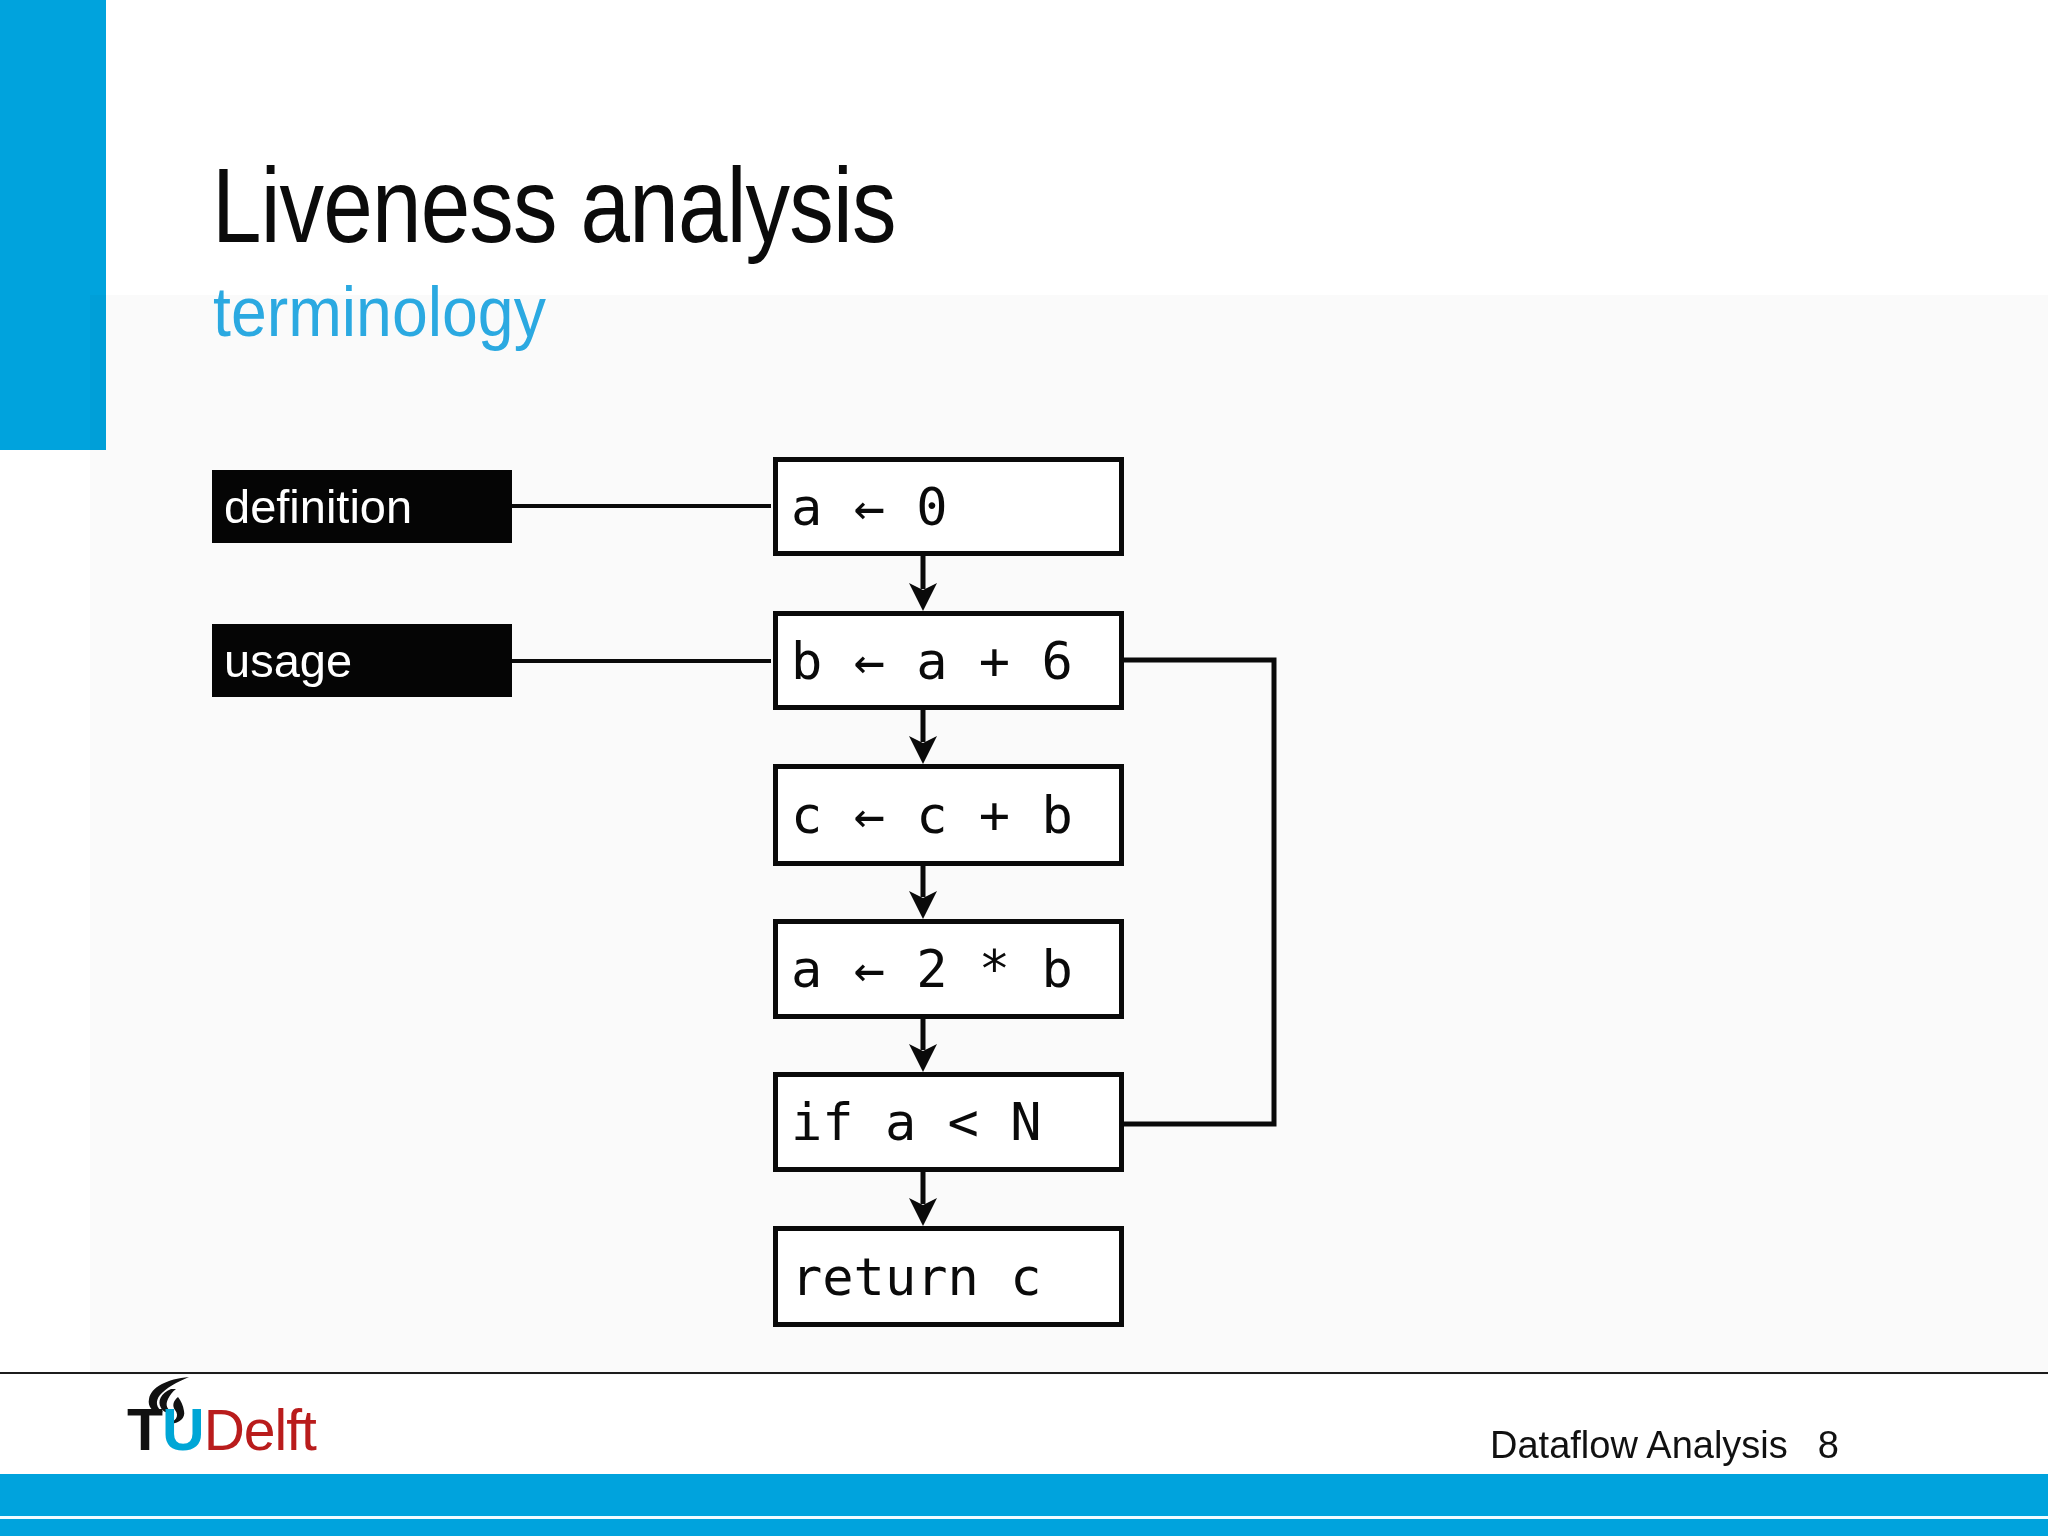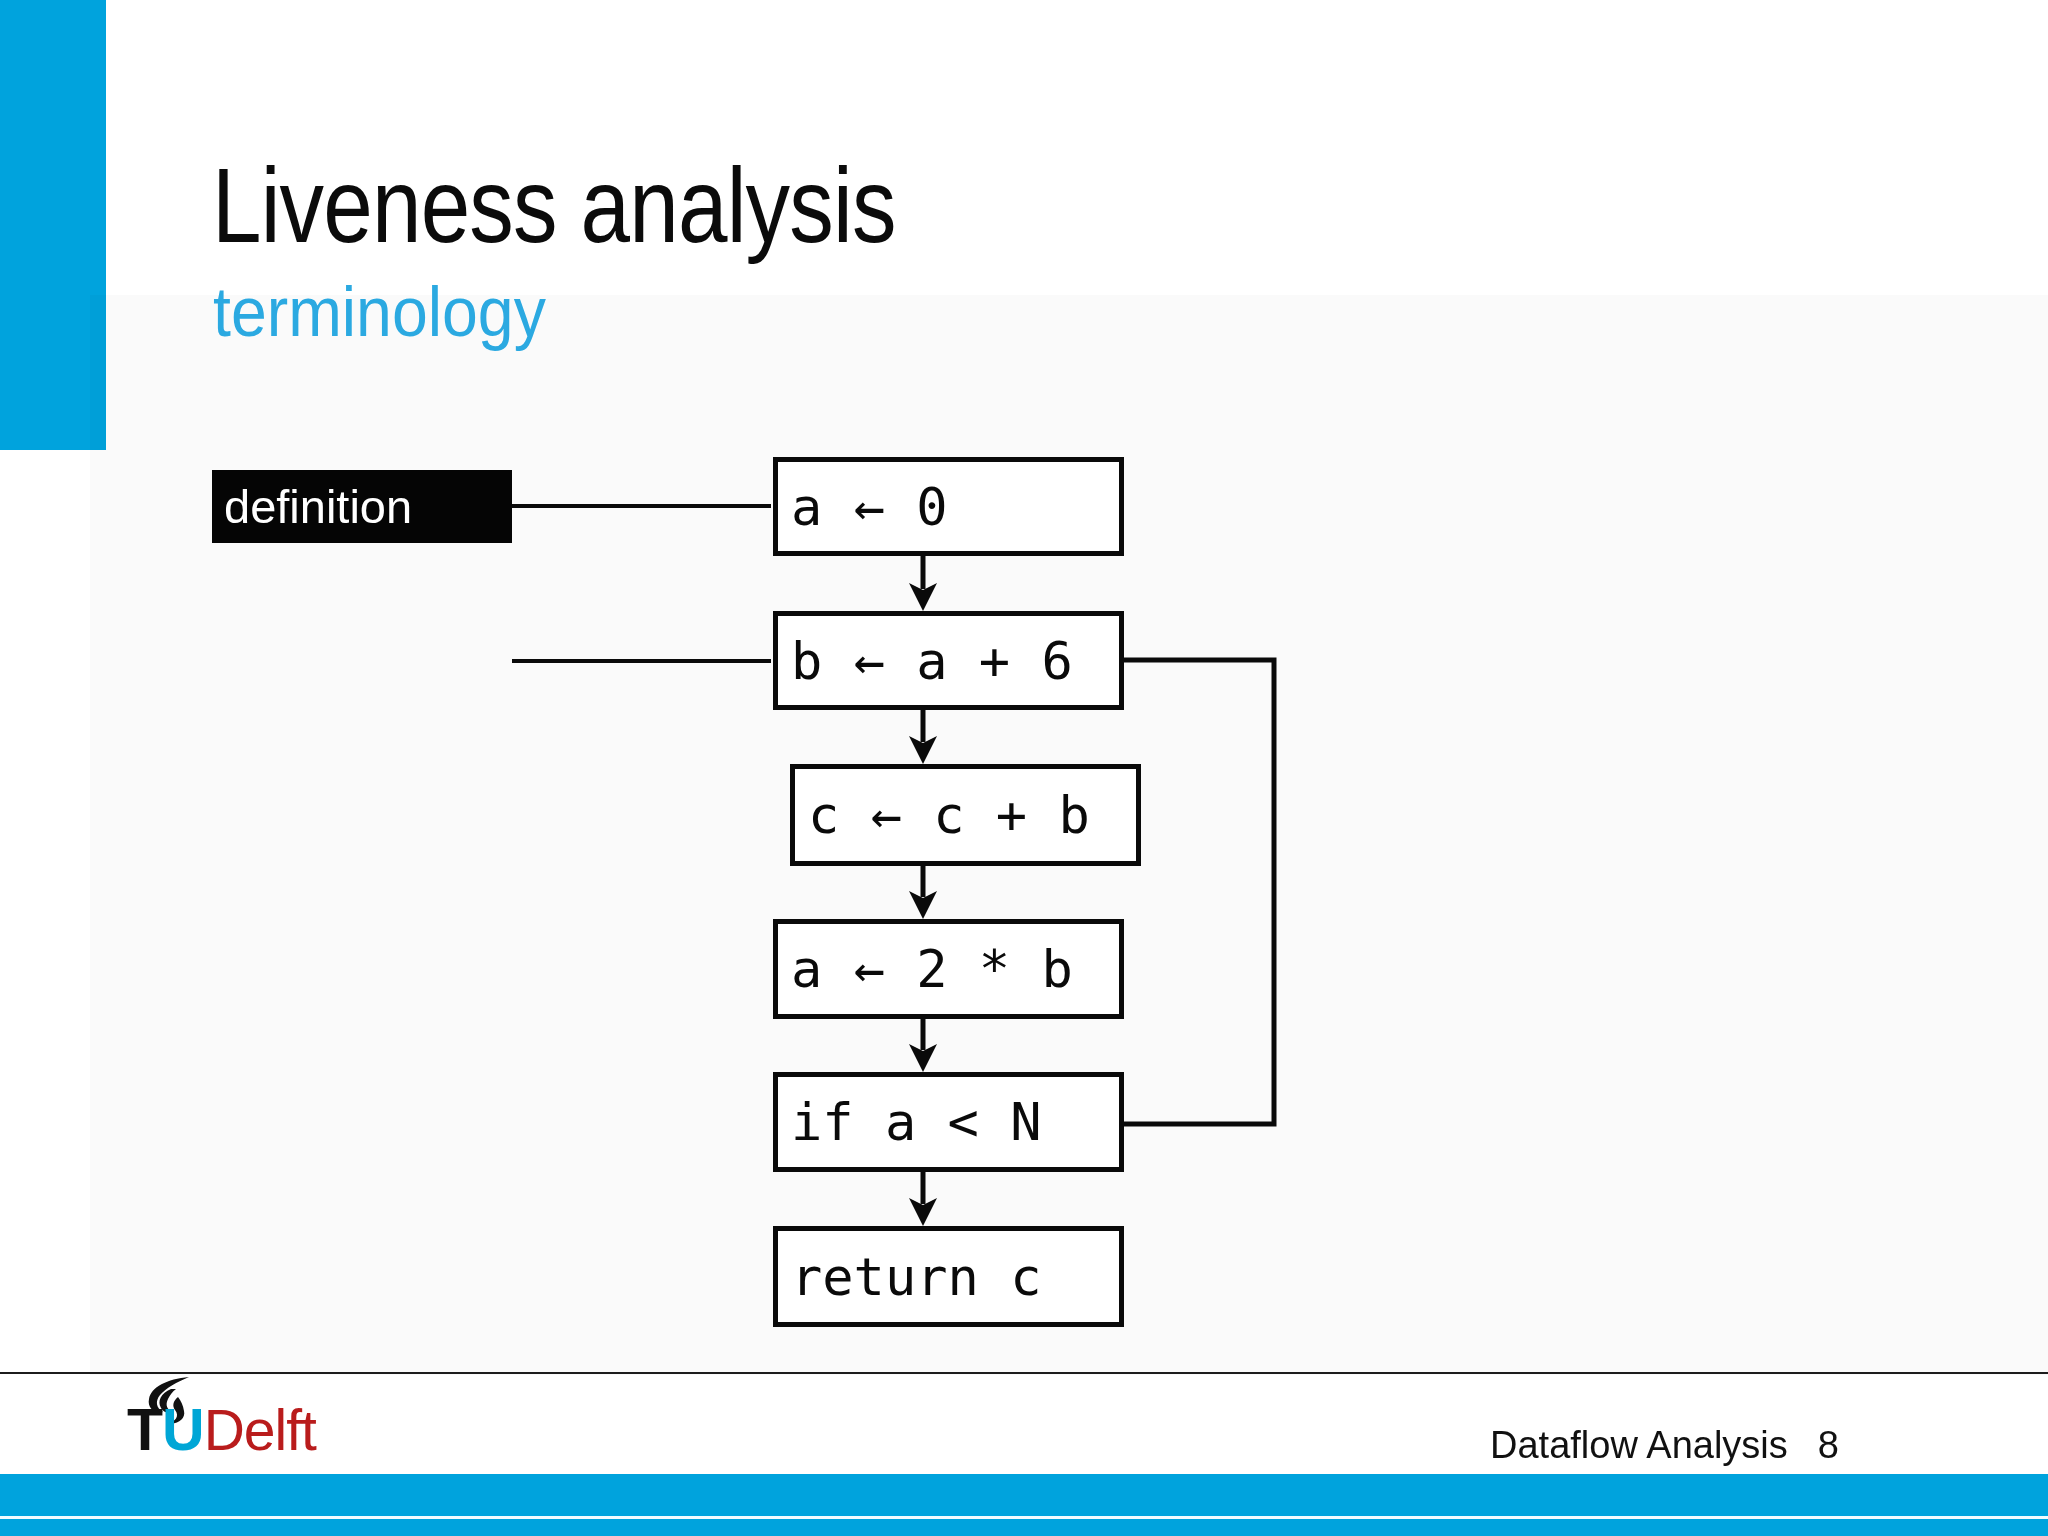--- a/index.html
+++ b/index.html
@@ -40,21 +40,21 @@
   .term-label.use{top:624px;}
   .code-box{
     position:absolute;left:773px;width:351px;height:100px;
     background:#ffffff;border:5px solid #0a0a0a;box-sizing:border-box;
     display:flex;align-items:center;padding-left:13px;
     font-family:"DejaVu Sans Mono",monospace;
     font-size:52px;color:#0a0a0a;white-space:pre;
   }
   .n0{top:457px;height:99px;}
   .n1{top:611px;height:99px;}
-  .n2{top:764px;height:102px;margin-left:17px;}
+  .n2{top:764px;height:102px;}
   .n3{top:919px;height:100px;}
   .n4{top:1072px;height:100px;}
   .n5{top:1226px;height:101px;}
   .edges-svg{position:absolute;left:0;top:0;}
   .footer-rule{
     position:absolute;left:0;top:1372px;width:2048px;height:2px;background:#1c1c1c;
   }
   .logo{
     position:absolute;left:127px;top:1379px;width:320px;height:86px;
   }
@@ -85,20 +85,23 @@
 <div class="slide">
 
   <div class="accent-bar-left"></div>
   <div class="bg-panel"></div>
 
   <div class="title">Liveness analysis</div>
   <div class="subtitle">terminology</div>
 
   <div class="term-label def">
     <span>definition</span>
+  </div>
+  <div class="term-label use">
+    <span>usage</span>
   </div>
 
   <svg class="edges-svg" width="2048" height="1536" viewBox="0 0 2048 1536">
 
     <line x1="512" y1="506" x2="771" y2="506" stroke="#0a0a0a" stroke-width="4"></line>
     <line x1="512" y1="661" x2="771" y2="661" stroke="#0a0a0a" stroke-width="4"></line>
 
     <g stroke="#0a0a0a" stroke-width="5">
       <line x1="923" y1="556" x2="923" y2="589"></line>
       <line x1="923" y1="710" x2="923" y2="742"></line>

